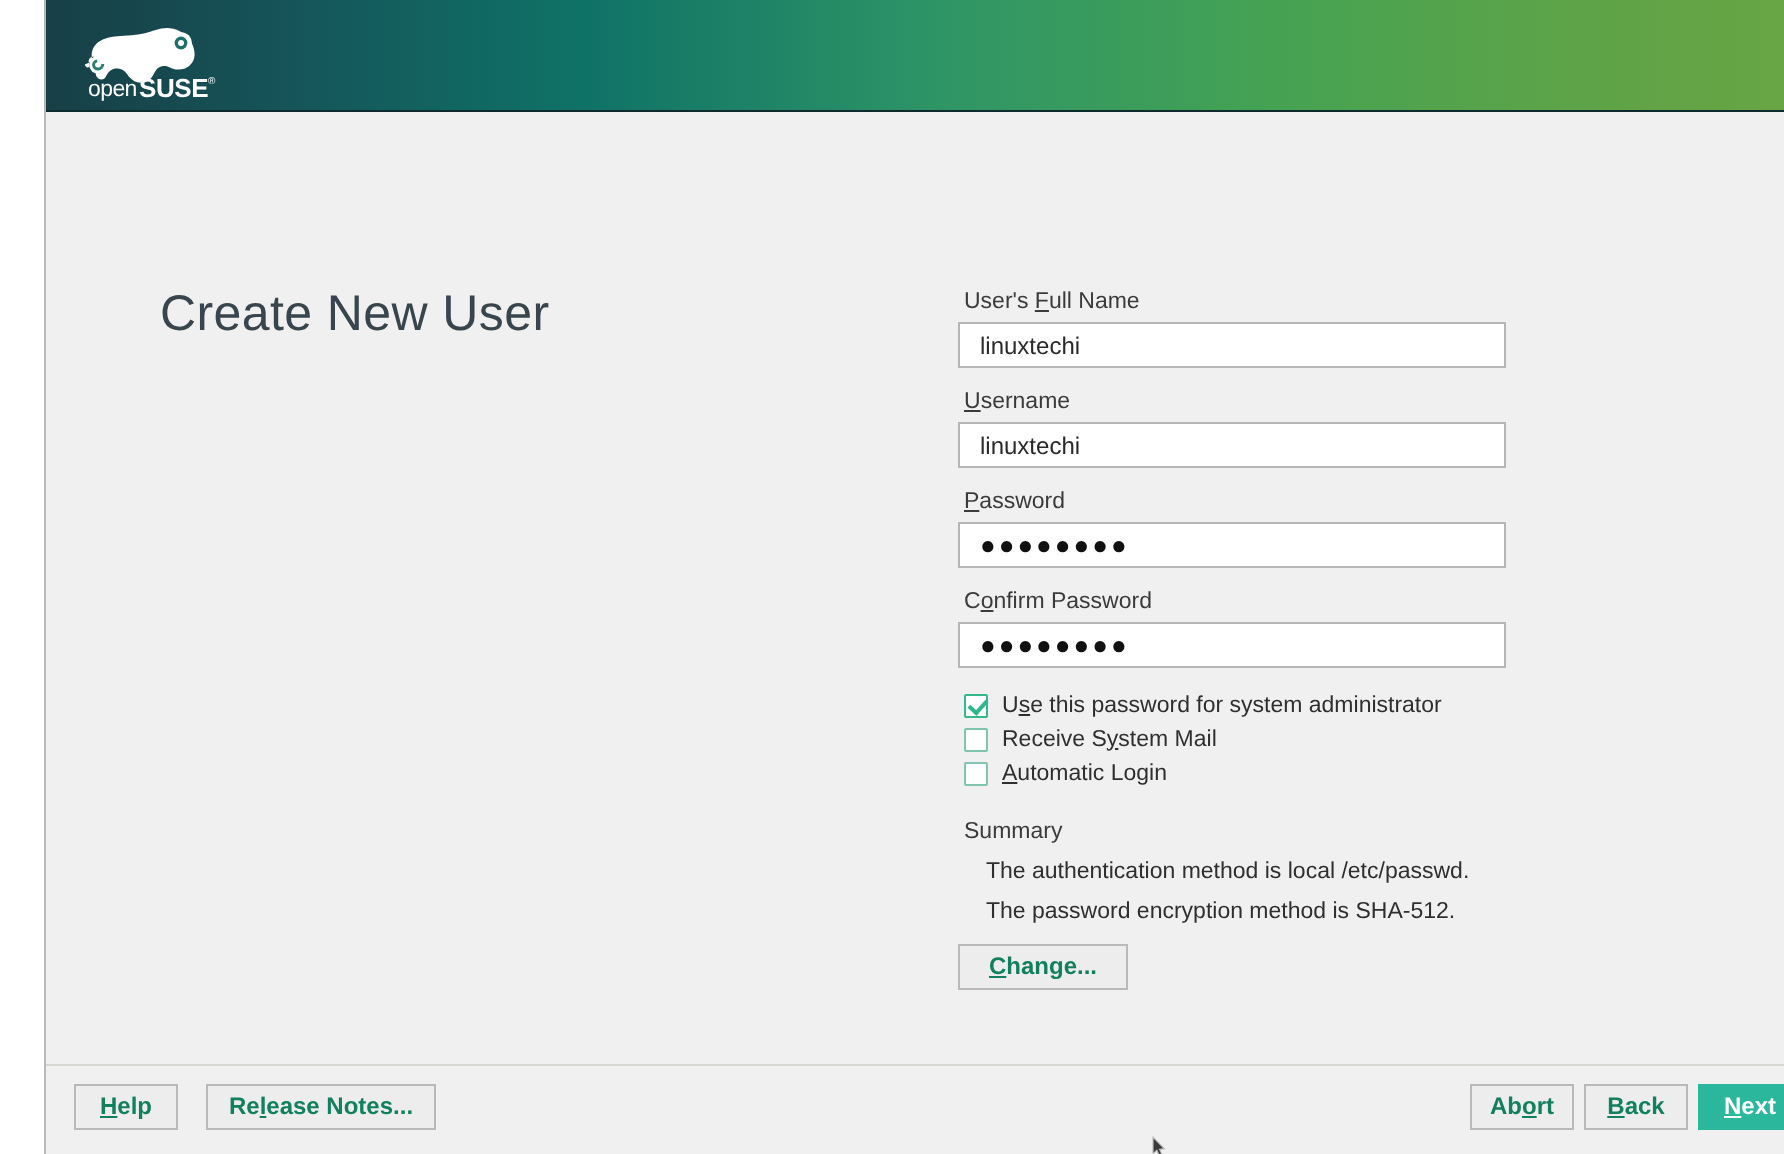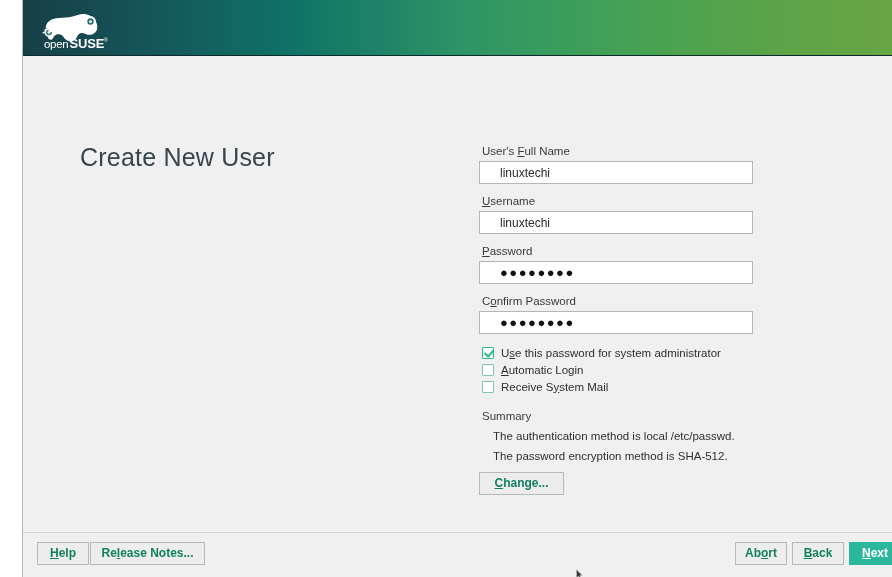--- a/index.html
+++ b/index.html
@@ -78,21 +78,21 @@
   .field-label u { text-decoration: underline; }
   .text-input {
     width: 274px;
     height: 23px;
     box-sizing: border-box;
     background: #ffffff;
     border: 1px solid #b6b6b6;
     font-family: "Liberation Sans", sans-serif;
     font-size: 12px;
     color: #2a2a2a;
-    padding: 0 0 0 20px;
+    padding: 0 0 0 10px;
     outline: none;
     display: block;
     line-height: 21px;
   }
   .text-input.pw {
     font-size: 13px;
     letter-spacing: 1.5px;
     color: #111;
   }
   .spacer-10 { height: 10px; }
@@ -184,21 +184,21 @@
     top: 532px;
     width: 892px;
     height: 1px;
     background: #d6d6d3;
   }
   .bottom-left {
     position: absolute;
     left: 14px;
     top: 542px;
     display: flex;
-    gap: 1px;
+    gap: 14px;
   }
   .bottom-right {
     position: absolute;
     right: 12px;
     top: 542px;
     display: flex;
     gap: 5px;
   }
   .btn-bar {
     height: 23px;
@@ -274,25 +274,25 @@
     <div class="field-label"><span>C</span><u>o</u><span>nfirm Password</span></div>
     <input class="text-input pw" type="text" value="●●●●●●●●" style="">
 
     <div class="checks">
       <div class="check-row">
         <span class="cb on"></span>
         <span class="check-label"><span>U</span><u>s</u><span>e this password for system administrator</span></span>
       </div>
       <div class="check-row">
         <span class="cb"></span>
-        <span class="check-label"><span></span><u>A</u><span>utomatic Login</span></span>
+        <span class="check-label"><span>Receive S</span><u>y</u><span>stem Mail</span></span>
       </div>
       <div class="check-row">
         <span class="cb"></span>
-        <span class="check-label"><span>Receive S</span><u>y</u><span>stem Mail</span></span>
+        <span class="check-label"><span></span><u>A</u><span>utomatic Login</span></span>
       </div>
     </div>
 
     <div class="summary-title">Summary</div>
     <div class="summary-line">The authentication method is local /etc/passwd.</div>
     <div class="summary-line">The password encryption method is SHA-512.</div>
 
     <div class="change-wrap">
       <button class="btn btn-change"><span></span><u>C</u><span>hange...</span></button>
     </div>

